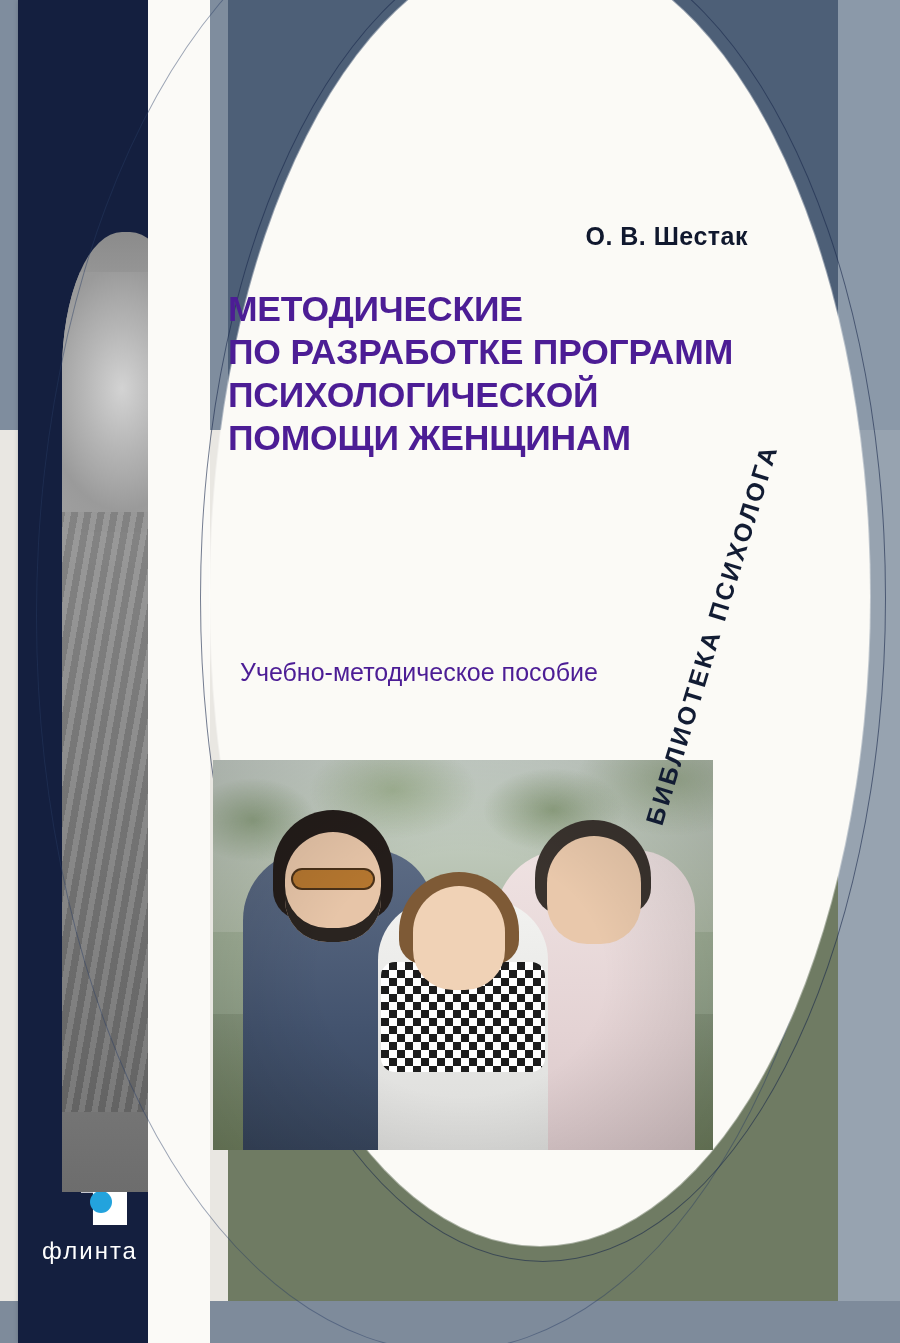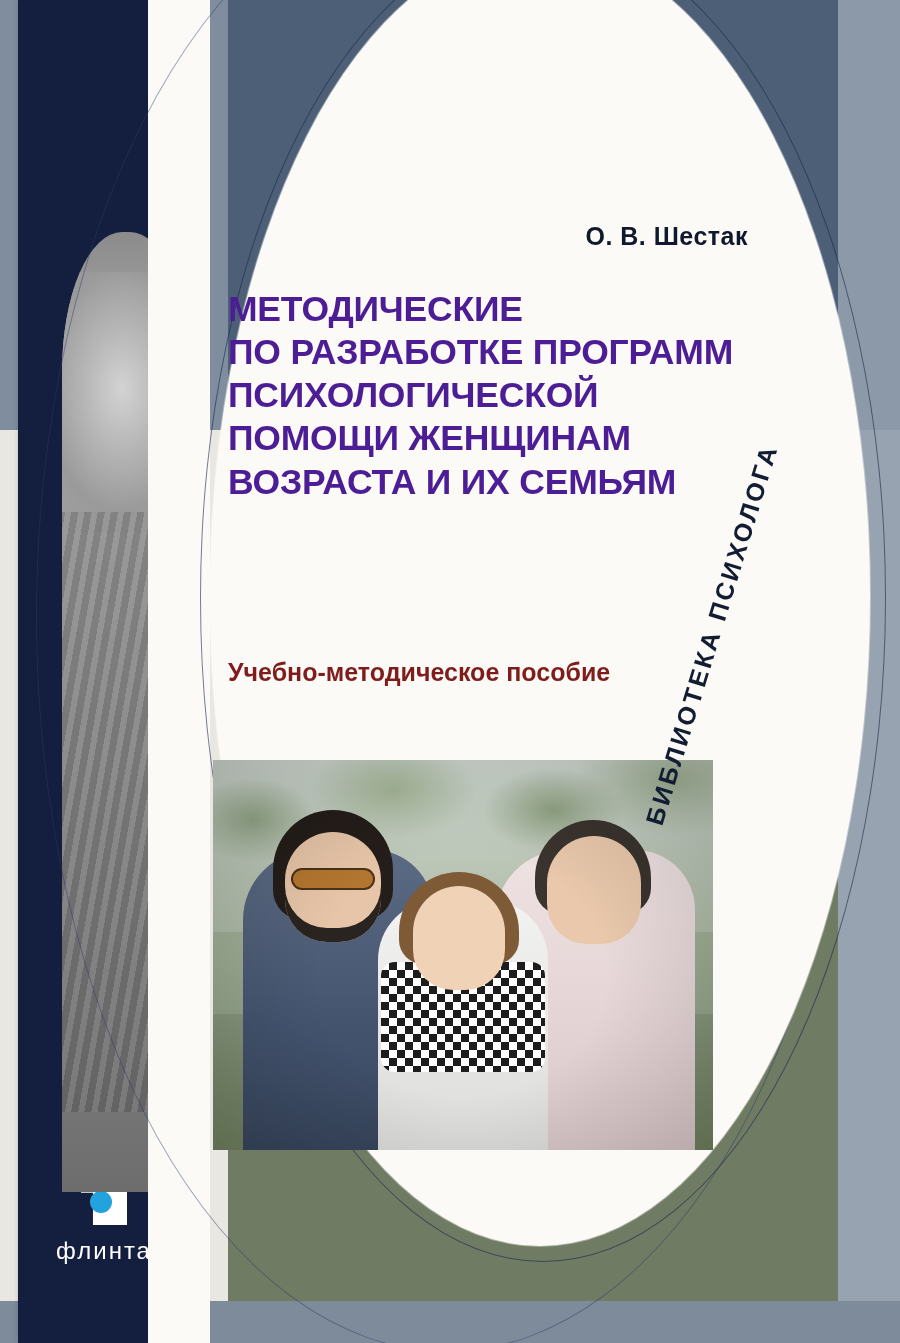--- a/index.html
+++ b/index.html
@@ -105,21 +105,21 @@
     width: 62px; height: 1343px;
     background: #fbfaf7;
   }
 
   
   .publisher {
     position: absolute;
     left: 24px;
     bottom: 78px;
     width: 124px;
-    text-align: center;
+    text-align: left;
     color: #ffffff;
   }
   .pub-mark {
     width: 46px; height: 46px;
     margin: 0 auto 12px auto;
     position: relative;
   }
   .pub-mark .sq {
     position: absolute;
     left: 0; top: 0;
@@ -176,25 +176,25 @@
     left: 228px; top: 288px;
     width: 540px;
     font-size: 35.5px;
     line-height: 1.215;
     font-weight: 700;
     color: #4c1d95;
     letter-spacing: -0.2px;
   }
   .subtitle {
     position: absolute;
-    left: 228px; top: 658px;
+    left: 240px; top: 658px;
     width: 540px;
     font-size: 25px;
-    font-weight: 700;
-    color: #7f1d1d;
+    font-weight: 400;
+    color: #4c1d95;
   }
 
   
   .photo {
     position: absolute;
     left: 213px; top: 760px;
     width: 500px; height: 390px;
     overflow: hidden;
     background: linear-gradient(180deg,#b9c3b2 0%, #9fae96 45%, #7e8f77 100%);
   }
@@ -328,21 +328,20 @@
   <div class="oval-white"></div>
   <div class="arc arc2"></div>
 
   <div class="author">О. В. Шестак</div>
 
   <div class="title">
     <div>МЕТОДИЧЕСКИЕ</div>
     <div>ПО РАЗРАБОТКЕ ПРОГРАММ</div>
     <div>ПСИХОЛОГИЧЕСКОЙ</div>
     <div>ПОМОЩИ ЖЕНЩИНАМ</div>
-    <div>ВОЗРАСТА И ИХ СЕМЬЯМ</div>
   </div>
 
   <div class="subtitle">Учебно-методическое пособие</div>
 
   <div class="photo">
     <div class="sky"></div>
     <div class="foliage"></div>
     <div class="ground"></div>
     <div class="p-mom"></div>
     <div class="p-mom-hair"></div>

